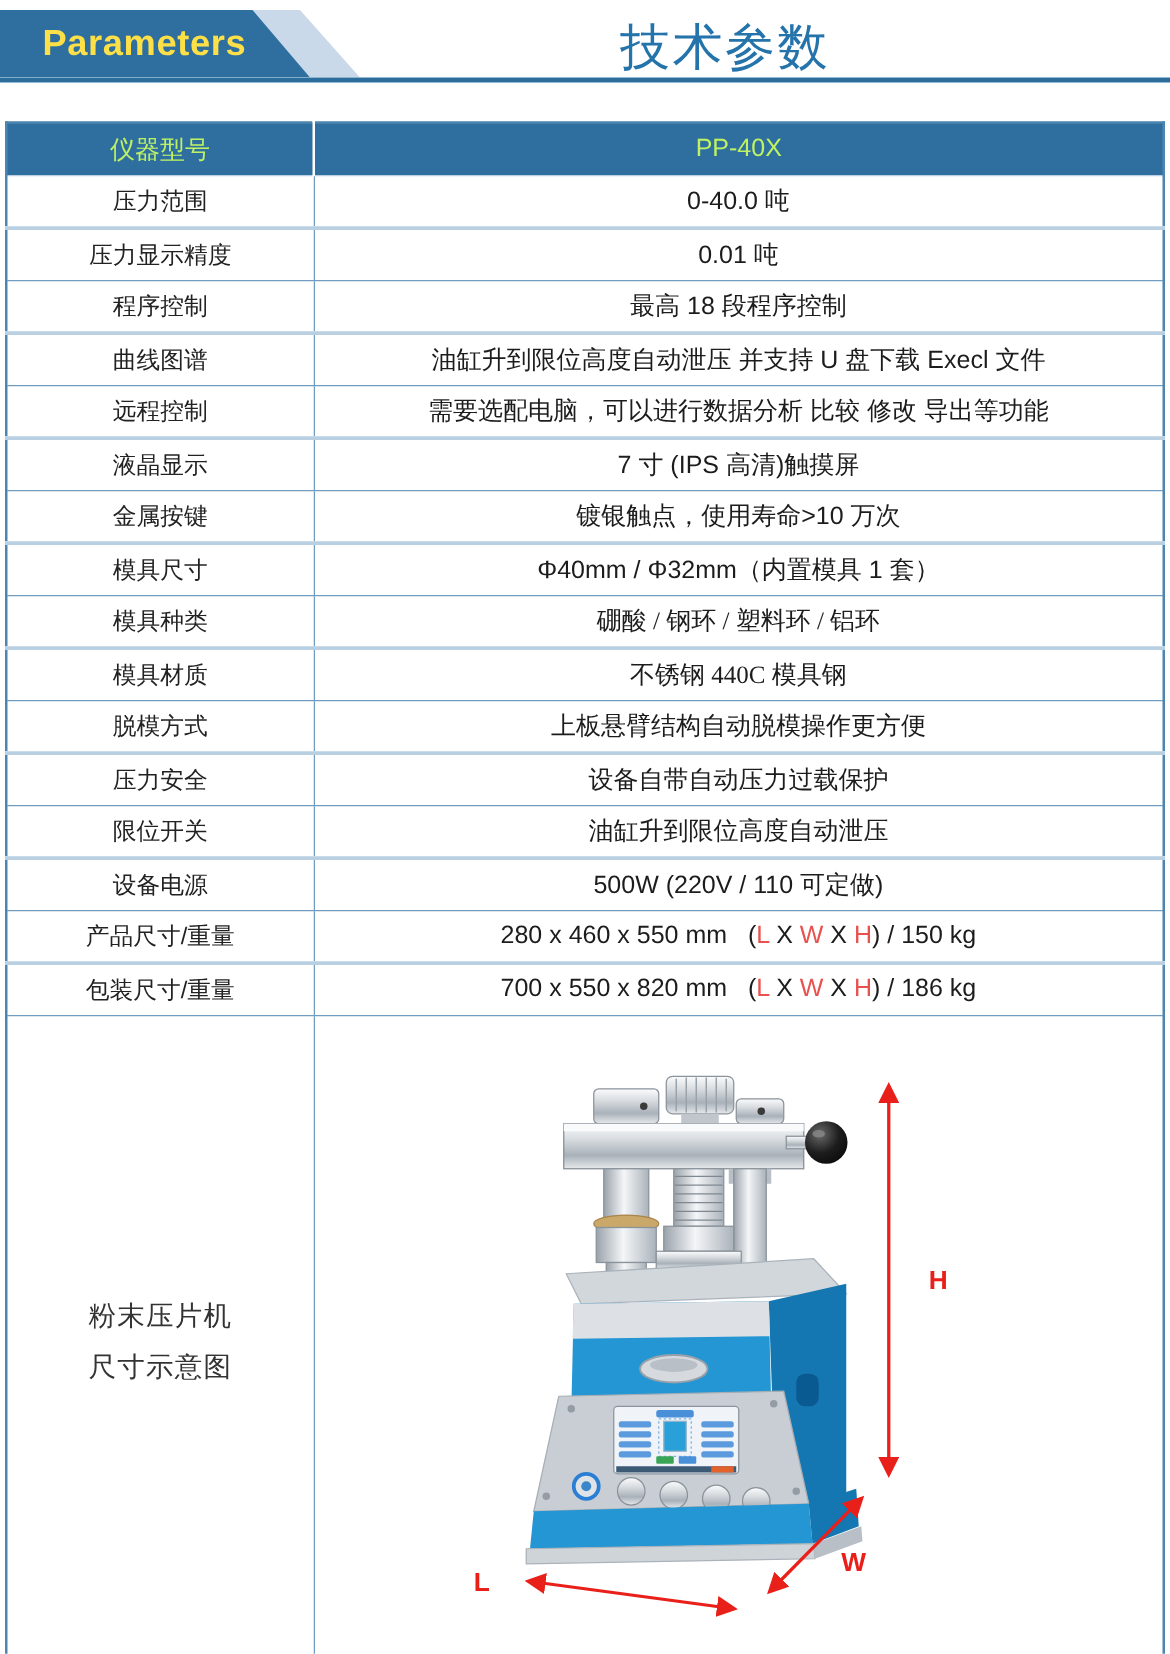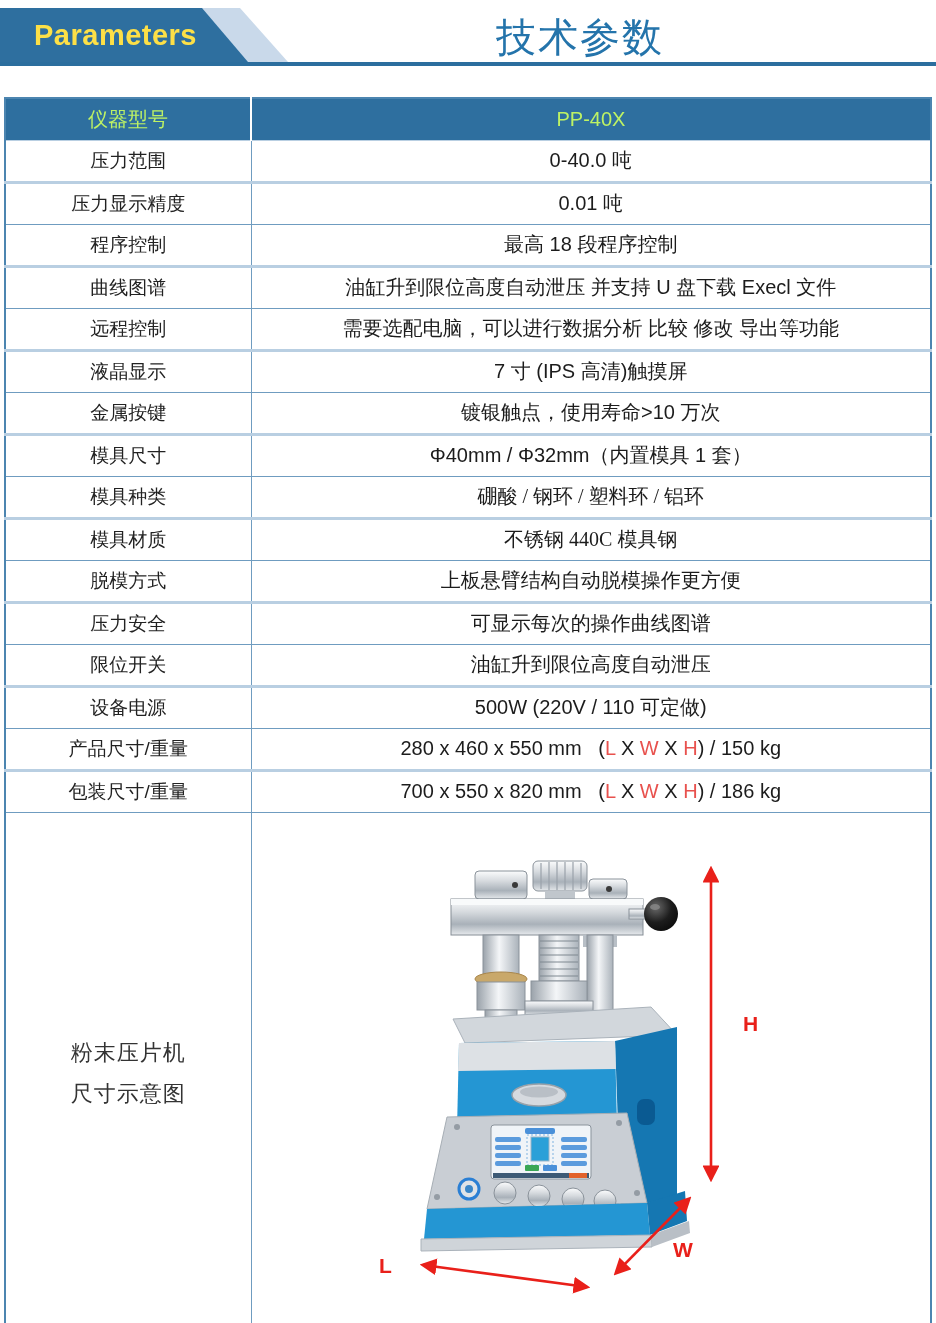--- a/index.html
+++ b/index.html
@@ -132,21 +132,21 @@
       <tr>
         <td class="c-label">模具材质</td>
         <td class="c-value"><span>不锈钢 440C 模具钢</span></td>
       </tr>
       <tr>
         <td class="c-label">脱模方式</td>
         <td class="c-value"><span>上板悬臂结构自动脱模操作更方便</span></td>
       </tr>
       <tr>
         <td class="c-label">压力安全</td>
-        <td class="c-value"><span>可显示每次的操作曲线图谱</span></td>
+        <td class="c-value"><span>设备自带自动压力过载保护</span></td>
       </tr>
       <tr>
         <td class="c-label">限位开关</td>
         <td class="c-value"><span>油缸升到限位高度自动泄压</span></td>
       </tr>
       <tr>
         <td class="c-label">设备电源</td>
         <td class="c-value"><span>500W (220V / 110 可定做)</span></td>
       </tr>
       <tr>

